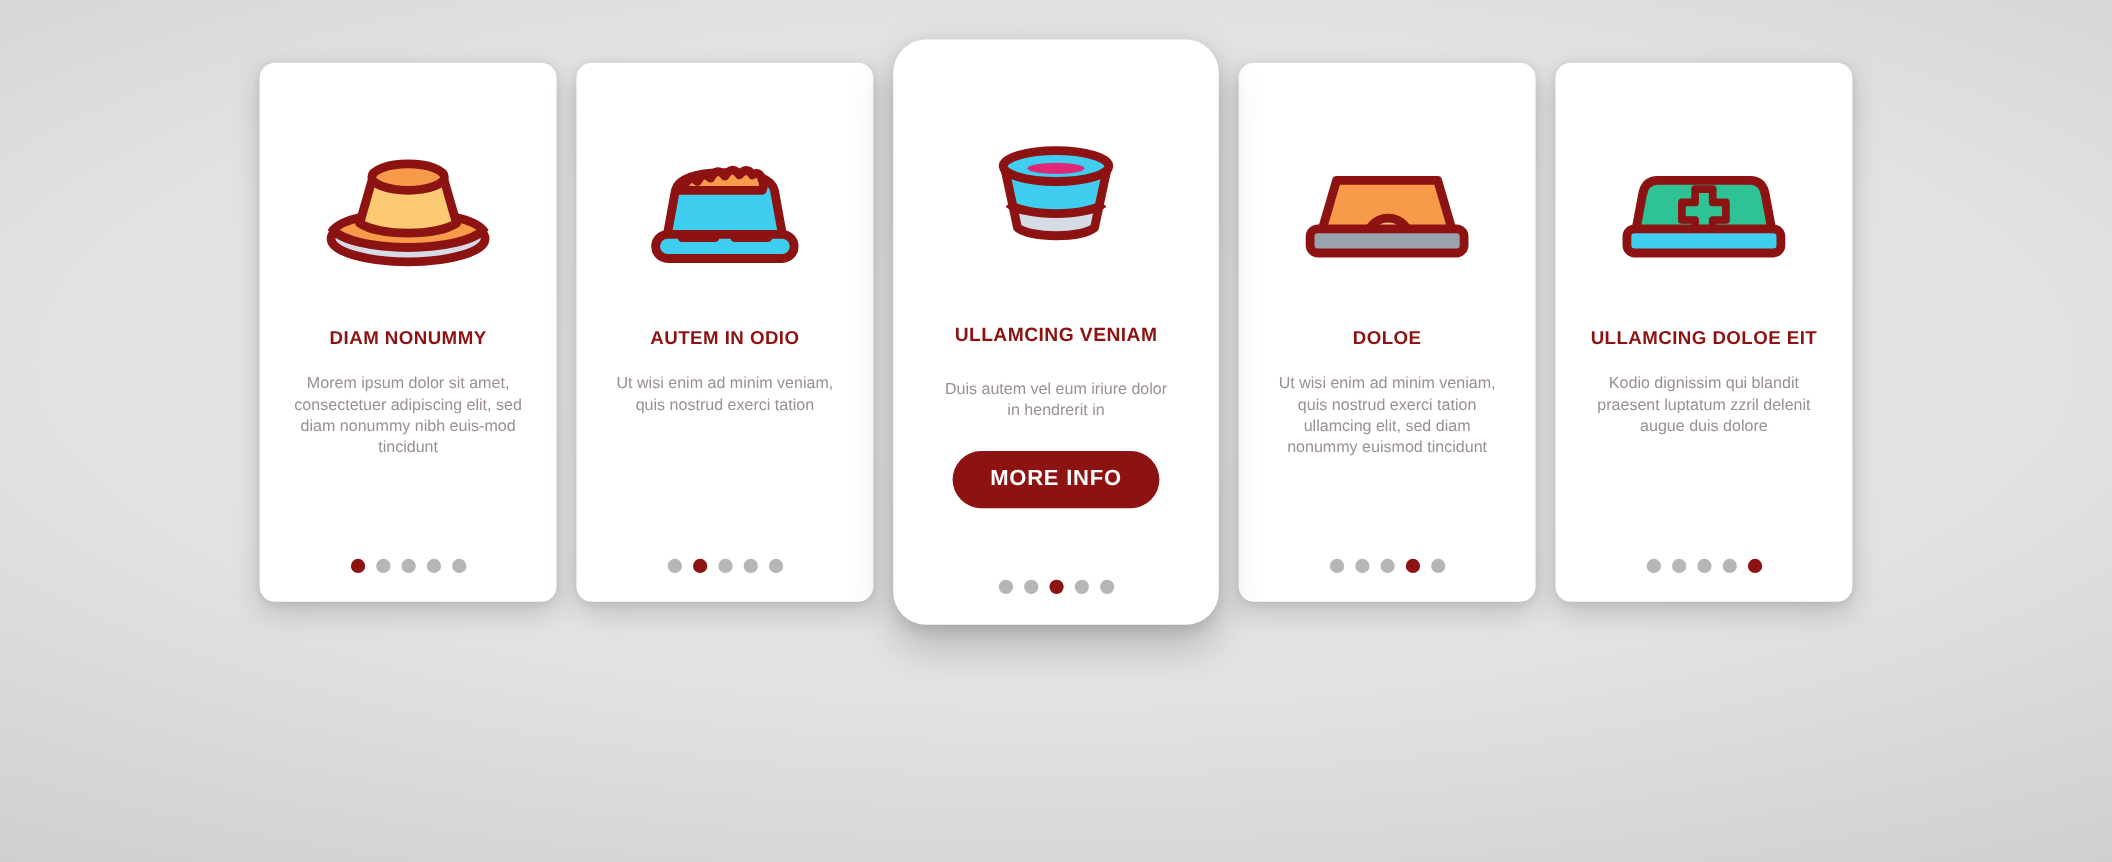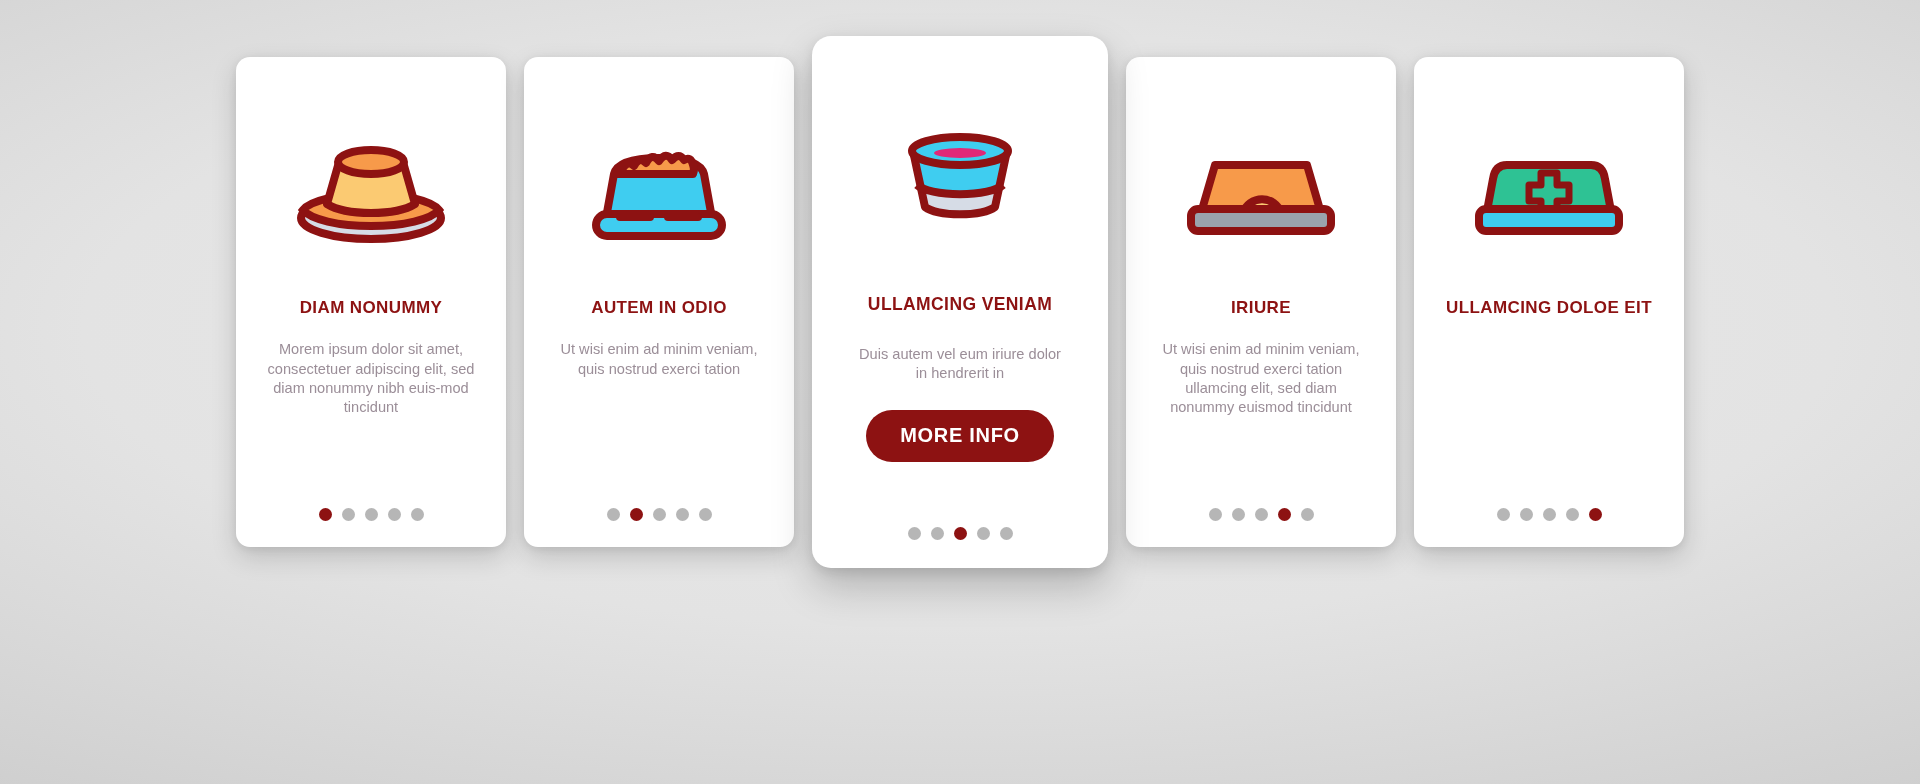--- a/index.html
+++ b/index.html
@@ -46,21 +46,21 @@
 
   .card.standard {
     height: 490px;
     padding: 26px 18px 22px;
   }
 
   .card.featured {
     width: 296px;
     height: 532px;
     padding: 28px 20px 24px;
-    border-radius: 19px;
+    border-radius: 30px;
     box-shadow: 0 18px 40px rgba(0, 0, 0, 0.22), 0 4px 12px rgba(0, 0, 0, 0.1);
     z-index: 5;
   }
 
   .icon-wrap {
     height: 215px;
     display: flex;
     align-items: center;
     justify-content: center;
     width: 100%;
@@ -226,21 +226,21 @@
     <div class="card standard">
       <div class="icon-wrap">
         <span>
           <svg width="160" height="100" viewBox="0 0 160 100" fill="none">
             <path d="M34 26 h92 l14 48 H20z" fill="#f79a4a" stroke="#8d1212" stroke-width="8" stroke-linejoin="round"></path>
             <path d="M62 74 a20 20 0 0 1 38 0z" fill="#fbca72" stroke="#8d1212" stroke-width="8" stroke-linejoin="round"></path>
             <rect x="10" y="70" width="140" height="22" rx="7" fill="#9aa3ad" stroke="#8d1212" stroke-width="8"></rect>
           </svg>
         </span>
       </div>
-      <h3 class="card-title">IRIURE</h3>
+      <h3 class="card-title">DOLOE</h3>
       <p class="card-body">Ut wisi enim ad minim veniam, quis nostrud exerci tation ullamcing elit, sed diam nonummy euismod tincidunt</p>
       <div class="spacer"></div>
       <div class="dots">
         <span class="dot"></span>
         <span class="dot"></span>
         <span class="dot"></span>
         <span class="dot active"></span>
         <span class="dot"></span>
       </div>
     </div>
@@ -249,20 +249,21 @@
       <div class="icon-wrap">
         <span>
           <svg width="160" height="100" viewBox="0 0 160 100" fill="none">
             <path d="M38 26 h84 q12 0 14 14 L142 72 H18 L24 40 q2 -14 14 -14z" fill="#2ec294" stroke="#8d1212" stroke-width="8" stroke-linejoin="round"></path>
             <path d="M72 34 h16 v12 h12 v16 h-12 v12 h-16 v-12 h-12 v-16 h12z" fill="#2ec294" stroke="#8d1212" stroke-width="7" stroke-linejoin="round"></path>
             <rect x="10" y="70" width="140" height="22" rx="7" fill="#3fcdf0" stroke="#8d1212" stroke-width="8"></rect>
           </svg>
         </span>
       </div>
       <h3 class="card-title">ULLAMCING DOLOE EIT</h3>
+      <p class="card-body">Kodio dignissim qui blandit praesent luptatum zzril delenit augue duis dolore</p>
       <div class="spacer"></div>
       <div class="dots">
         <span class="dot"></span>
         <span class="dot"></span>
         <span class="dot"></span>
         <span class="dot"></span>
         <span class="dot active"></span>
       </div>
     </div>
 

